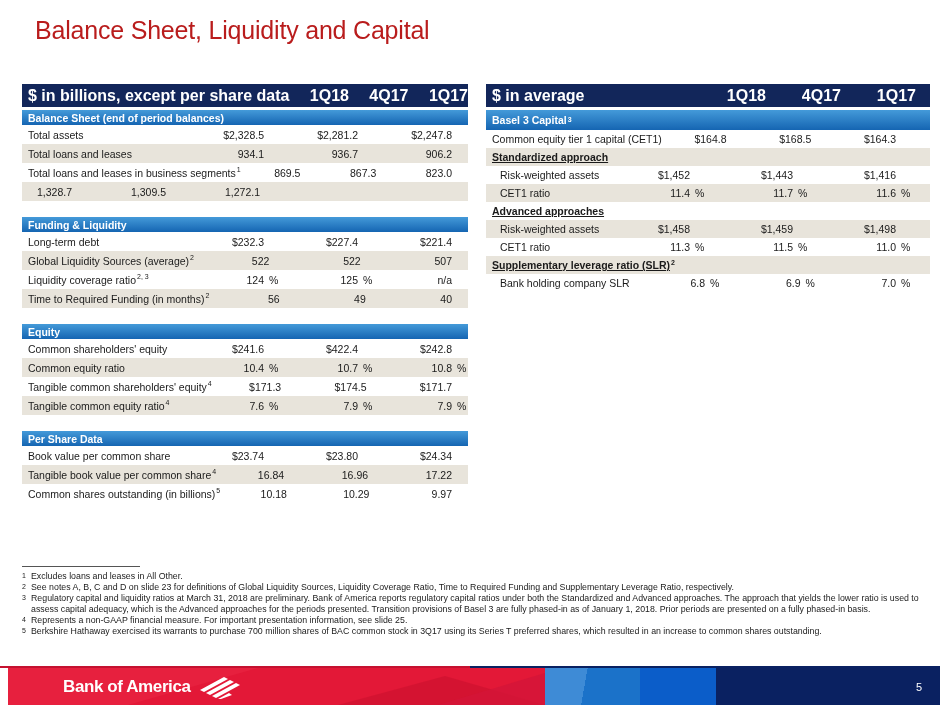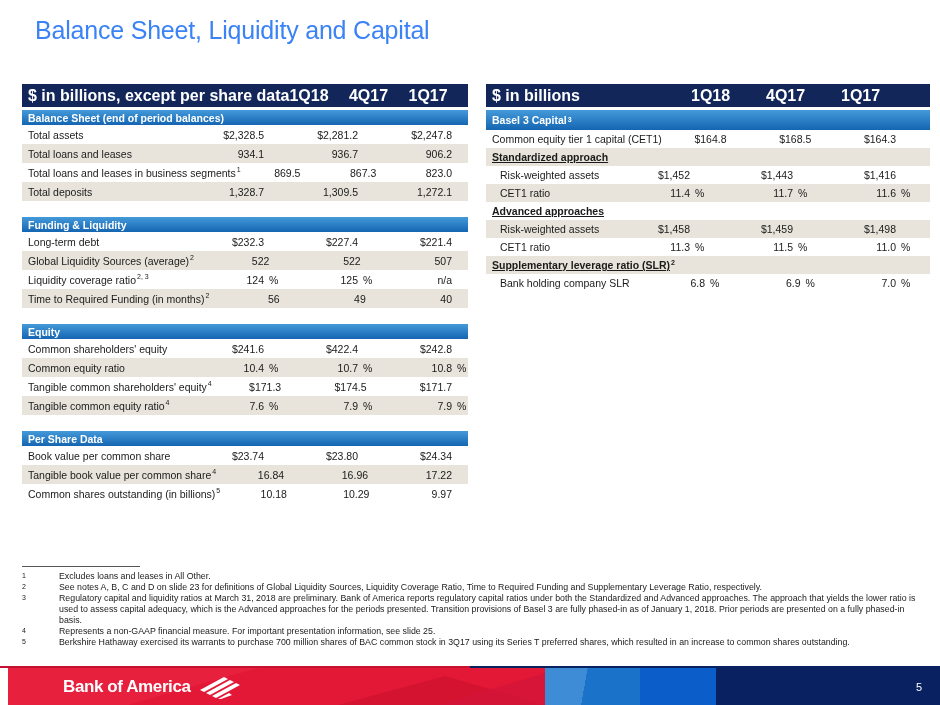--- a/index.html
+++ b/index.html
@@ -3,32 +3,32 @@
 <meta charset="utf-8">
 <style>
   * { margin:0; padding:0; box-sizing:border-box; }
   html,body { background:#c9c9c9; }
   .slide{
     position:relative; width:940px; height:705px; background:#ffffff;
     font-family:"Liberation Sans", sans-serif; overflow:hidden; margin:0 auto;
   }
   .title{
     position:absolute; left:35px; top:16px; font-size:25px; font-weight:400;
-    color:#3b82f6; letter-spacing:-0.2px; white-space:nowrap;
+    color:#b91c1c; letter-spacing:-0.2px; white-space:nowrap;
   }
   
   .tbl{ position:absolute; top:84px; }
   #left-table{ left:22px; width:446px; --colw:66px; --unitw:16px; --rowpad:0px; --rowh:19px; }
   #right-table{ left:486px; width:444px; --colw:75px; --unitw:20px; --rowpad:14px; --rowh:18px; }
   .thead{
     display:flex; align-items:center; height:23px; background:#12265A; color:#fff;
     font-weight:bold; font-size:16px; padding-right:var(--rowpad);
   }
   .thead .hlbl{ flex:1; padding-left:6px; white-space:nowrap; }
-  .thead .hcol{ width:var(--colw); text-align:left; }
+  .thead .hcol{ width:var(--colw); text-align:right; }
   .section{ margin-top:3px; }
   .section + .section{ margin-top:16px; }
   .secbar{
     display:flex; align-items:center; height:15px; padding-left:6px;
     background:linear-gradient(#449AD9,#1565B2); color:#fff; font-weight:bold; font-size:10.5px;
   }
   #right-table .secbar{ height:20px;text-align:right; }
   .trow{
     display:flex; align-items:center; height:var(--rowh); font-size:10.5px;
     color:#1a1a1a; padding-right:var(--rowpad); background:#fff;gap:28px;
@@ -43,21 +43,21 @@
   .grp .unit{ width:var(--unitw); padding-left:5px; white-space:nowrap; }
   sup{ font-size:7px; vertical-align:super; line-height:0; margin-left:1px; }
   
   .fn-rule{ position:absolute; left:22px; top:566px; width:118px; height:1px; background:#555; }
   .footnotes{
     position:absolute; left:22px; top:571px; width:902px;
     font-size:8.8px; line-height:11px; color:#1a1a1a;
   }
   .footnote{ display:flex; }
   .footnote .fnm{ width:9px; flex:none; font-size:7px; position:relative; top:-1px; }
-  .footnote .fntxt{ flex:1;margin-left:28px; }
+  .footnote .fntxt{ flex:1; }
   
   .footer-line{
     position:absolute; left:0; top:666px; width:940px; height:2px;
     background:linear-gradient(to right,#C41230 0 50%,#0A2161 50% 100%);
   }
   .footer{ position:absolute; left:8px; top:668px; width:940px; height:37px; }
   .footer .seg{ position:absolute; top:0; height:37px; }
   .seg-red{ left:0; width:537px; background:#E31837; }
   .seg-b1{ left:537px; width:95px; background:linear-gradient(100deg,#3E8BD6 0 42%,#1B72C9 42% 100%); }
   .seg-b2{ left:632px; width:76px; background:#0B5DC9; }
@@ -130,21 +130,20 @@
           <div class="grp">
             <span class="num">867.3</span>
             <span class="unit"></span>
           </div>
           <div class="grp">
             <span class="num">823.0</span>
             <span class="unit"></span>
           </div>
         </div>
         <div class="trow alt">
-          <div class="lbl"><span class="txt">Total deposits</span></div>
           <div class="grp">
             <span class="num">1,328.7</span>
             <span class="unit"></span>
           </div>
           <div class="grp">
             <span class="num">1,309.5</span>
             <span class="unit"></span>
           </div>
           <div class="grp">
             <span class="num">1,272.1</span>
@@ -328,21 +327,21 @@
           </div>
           <div class="grp">
             <span class="num">9.97</span>
             <span class="unit"></span>
           </div>
         </div>
       </div>
     </div>
   <div class="tbl" id="right-table">
       <div class="thead">
-        <div class="hlbl">$ in billions</div>
+        <div class="hlbl">$ in average</div>
         <div class="hcol">1Q18</div>
         <div class="hcol">4Q17</div>
         <div class="hcol">1Q17</div>
       </div>
       <div class="section">
         <div class="secbar">
           <span>Basel 3 Capital</span>
           <sup>3</sup>
         </div>
         <div class="trow">

